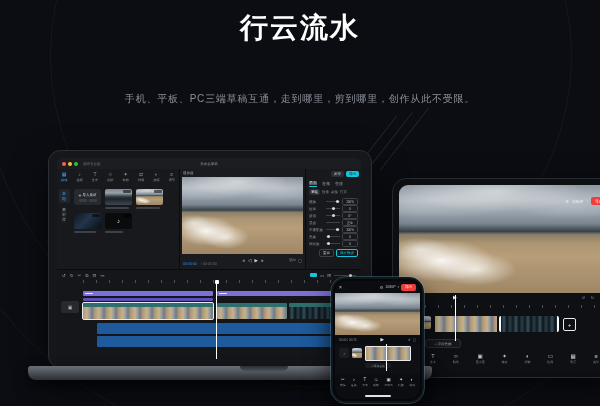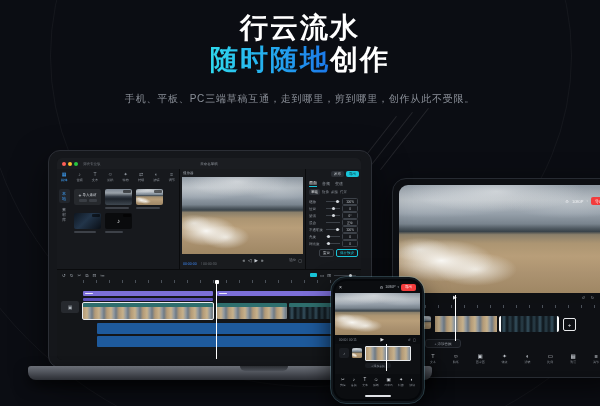--- a/index.html
+++ b/index.html
@@ -91,23 +91,20 @@
 
 <div class="arc" style="width:520px;height:520px;left:50px;top:-205px"></div>
 <div class="arc" style="width:660px;height:660px;left:-20px;top:-275px"></div>
 <div class="arc" style="width:800px;height:800px;left:-90px;top:-345px"></div>
 <div class="slash" style="left:372px;top:108px"></div>
 <div class="slash" style="left:388px;top:104px"></div>
 <div class="slash" style="left:404px;top:100px"></div>
 
 <div class="hero">
   <div>行云流水</div>
-  <div>
-    <span class="hl">随时随地</span><span>创作</span>
-  </div>
 </div>
 <div class="sub">手机、平板、PC三端草稿互通，走到哪里，剪到哪里，创作从此不受限。</div>
 
 <div class="tablet">
   <div class="tablet-screen">
     <div class="scene abs" style="left:0;top:0;width:212px;height:108px"></div>
 
     <div class="abs flex aic" style="top:12px;right:6px;gap:3px">
       <span style="font-size:4px;color:#e8eaee">⚙</span>
       <span style="font-size:4px;color:#f0f2f4">1080P</span>

